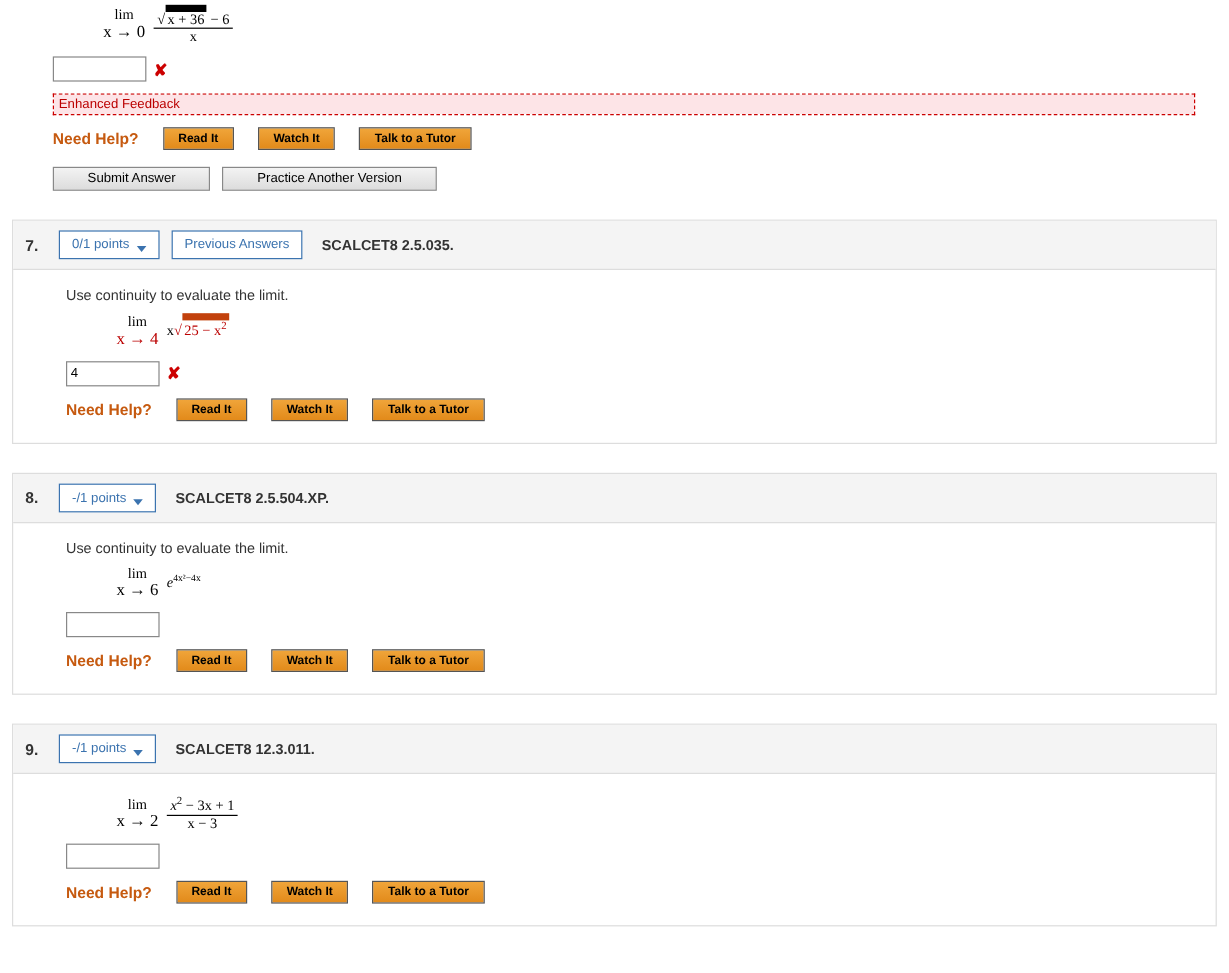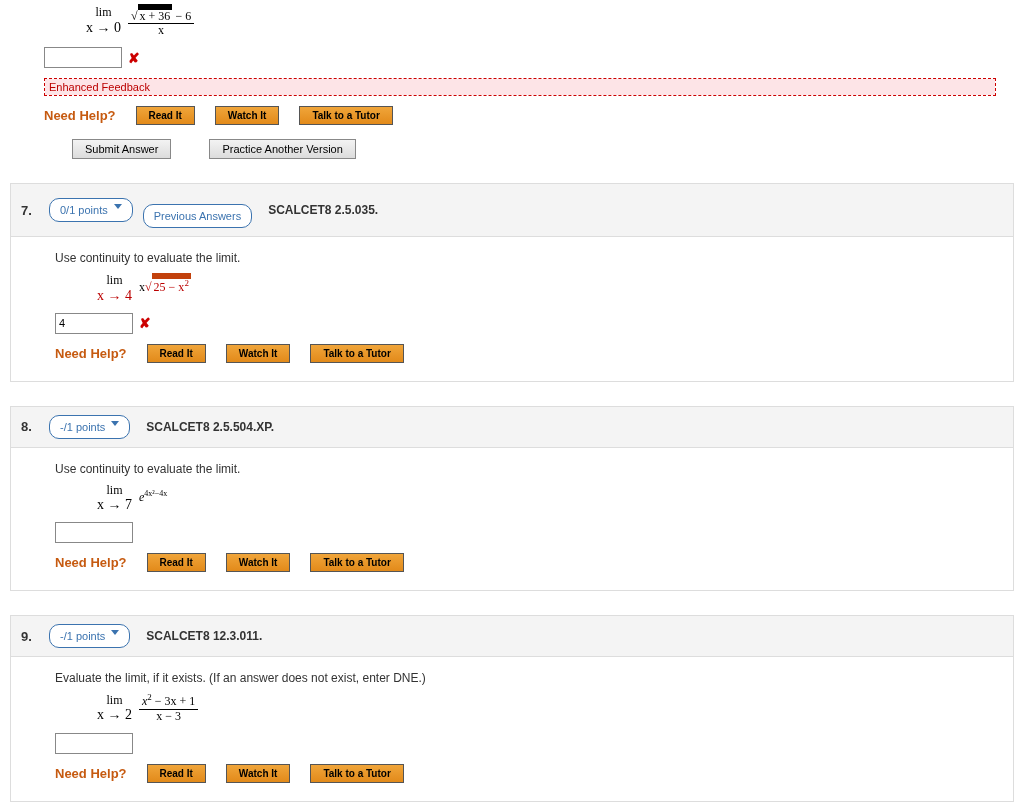--- a/index.html
+++ b/index.html
@@ -30,33 +30,33 @@
     font-weight: bold;
     font-size: 13px;
     width: 18px;
   }
   .points-btn, .prev-btn {
     border: 1px solid #3b73af;
     background: #fff;
     color: #3b73af;
     font-size: 11px;
     padding: 5px 10px;
-    border-radius: 10px;
+    border-radius: 0;
     cursor: pointer;
     display: inline-flex;
-    align-items: flex-start;
+    align-items: flex-end;
     gap: 6px;
   }
   .chevron {
     width: 0; height: 0;
     border-left: 4px solid transparent;
     border-right: 4px solid transparent;
     border-top: 5px solid #3b73af;
   }
-  .prev-btn { color: #3b73af; margin-top: 12px; }
+  .prev-btn { color: #3b73af; }
   .src-ref { font-weight: bold; font-size: 12px; margin-left: 6px; }
   .q-body { padding: 14px 28px 18px 44px; }
   .prompt { font-size: 12px; margin-bottom: 8px; }
   .math {
     font-family: Georgia, "Times New Roman", serif;
     color: #b00;
     margin: 4px 0 10px 42px;
     line-height: 1.1;
   }
   .math .black { color: #000; }
@@ -93,23 +93,22 @@
     color: #000;
     font-size: 10px;
     font-weight: bold;
     padding: 3px 12px;
     cursor: pointer;
   }
   .gray-btn {
     background: linear-gradient(#f3f3f3,#dcdcdc);
     border: 1px solid #888;
     font-size: 11px;
-    padding: 3px 12px;
+    padding: 3px 28px;
     cursor: pointer;
-    margin-left: 28px;
   }
   .submit-row { display:flex; gap:10px; margin-top:14px;}
   sup{font-size:9px;}
 </style>
 </head>
 <body>
 
 <div class="q-top-content">
 
   <div class="math black" style="color:#000;">
@@ -186,21 +185,21 @@
       <span>-/1 points</span>
       <span class="chevron"></span>
     </span>
     <span class="src-ref">SCALCET8 2.5.504.XP.</span>
   </div>
   <div class="q-body">
     <div class="prompt">Use continuity to evaluate the limit.</div>
     <div class="math black" style="color:#000;">
       <span class="lim-stack">
         <span class="top">lim</span>
-        <span class="bot">x → 7</span>
+        <span class="bot">x → 6</span>
       </span>
       <span style="font-style:italic;">e</span><sup style="font-size:8px;">4x²−4x</sup>
     </div>
     <div class="ans-row">
       <input class="ans" value="" style="">
     </div>
     <div class="need-help-row">
       <span class="need-help-label">Need Help?</span>
       <button class="help-btn">Read It</button>
       <button class="help-btn">Watch It</button>
@@ -212,21 +211,20 @@
 <div class="question-block">
   <div class="q-header">
     <span class="q-num">9.</span>
     <span class="points-btn">
       <span>-/1 points</span>
       <span class="chevron"></span>
     </span>
     <span class="src-ref">SCALCET8 12.3.011.</span>
   </div>
   <div class="q-body">
-    <div class="prompt">Evaluate the limit, if it exists. (If an answer does not exist, enter DNE.)</div>
     <div class="math black" style="color:#000;">
       <span class="lim-stack">
         <span class="top">lim</span>
         <span class="bot">x → 2</span>
       </span>
       <span class="frac">
         <span class="num black-rule">
           <span style="font-style:italic;">x</span><sup>2</sup><span> − 3x + 1</span>
         </span>
         <span class="den">x − 3</span>

